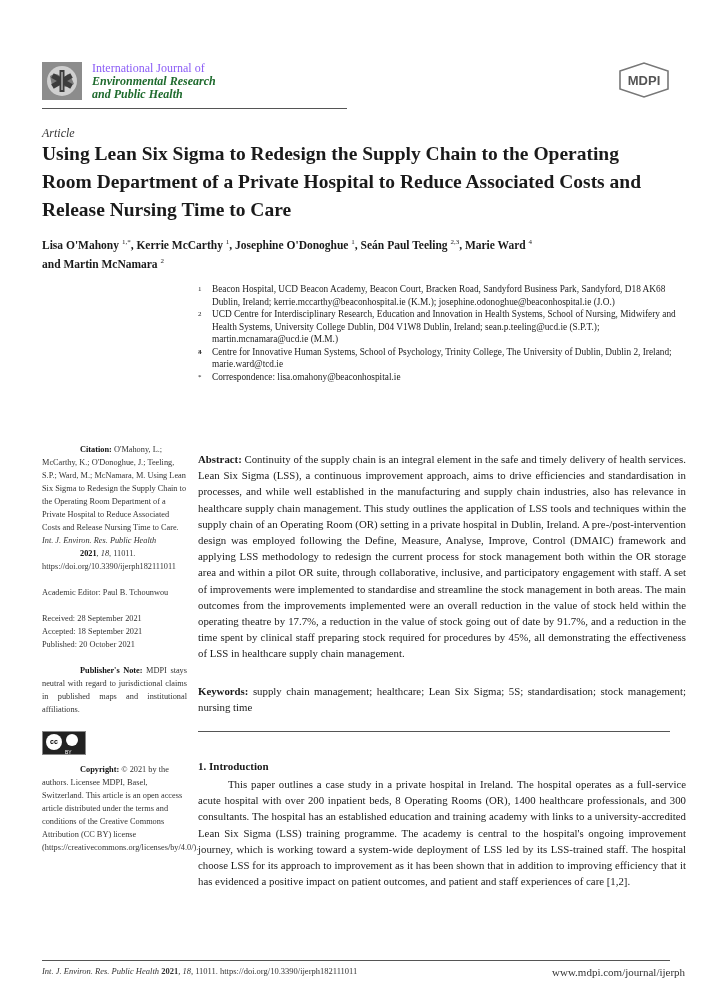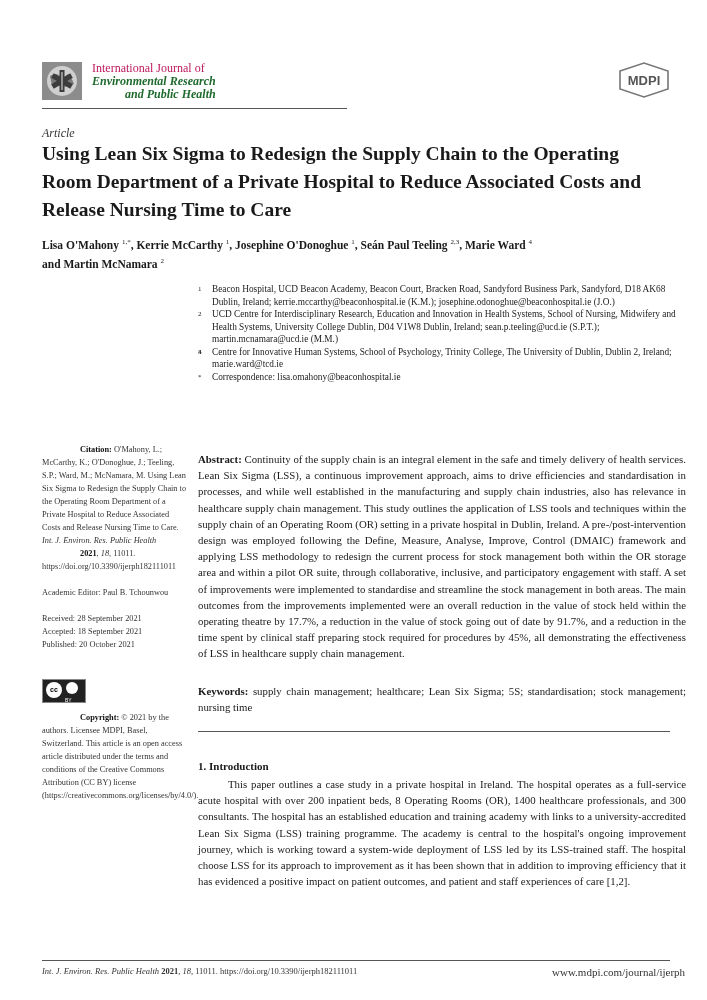--- a/index.html
+++ b/index.html
@@ -3,22 +3,22 @@
 <meta charset="utf-8">
 <style>
   html, body { margin: 0; padding: 0; background: #ffffff; }
   body { width: 707px; height: 1000px; position: relative; overflow: hidden;
          font-family: "Liberation Serif", "DejaVu Serif", serif; color: #1a1a1a; }
   .abs { position: absolute; }
 
   
   .journal-logo { left: 42px; top: 62px; width: 40px; height: 38px; background: #8a8a8a; }
   .journal-name { left: 92px; top: 62px; font-size: 12px; line-height: 13px; }
-  .journal-name .l1 { color: #be185d; }
-  .journal-name .l2, .journal-name .l3 { color: #1f6b2e; font-style: italic; font-weight: bold; text-align: right; }
+  .journal-name .l1 { color: #8b5cf6; }
+  .journal-name .l2, .journal-name .l3 { color: #1f6b2e; font-style: italic; font-weight: bold; }
   .header-rule { left: 42px; top: 108px; width: 305px; height: 1px; background: #555; }
   .mdpi-logo { left: 614px; top: 62px; width: 60px; height: 36px; }
 
   .article-type { left: 42px; top: 126px; font-size: 12px; font-style: italic; color: #333; }
   .title { left: 42px; top: 140px; width: 630px; font-size: 19.5px; font-weight: bold;
            line-height: 28px; color: #1a1a1a; }
   .authors { left: 42px; top: 234px; width: 640px; font-size: 11.5px; font-weight: bold; line-height: 16px; }
   .authors sup { font-size: 7px; font-weight: normal; }
 
   
@@ -109,20 +109,24 @@
     <b>2021</b>,
     <i>18</i><span>, 11011. https://doi.org/10.3390/ijerph182111011</span>
   </p>
   <div class="gap"></div>
   <p>Academic Editor: Paul B. Tchounwou</p>
   <div class="gap"></div>
   <p>Received: 28 September 2021</p>
   <p>Accepted: 18 September 2021</p>
   <p>Published: 20 October 2021</p>
   <div class="gap"></div>
+  <p class="justify">
+    <b>Publisher's Note:</b>
+    <span>MDPI stays neutral with regard to jurisdictional claims in published maps and institutional affiliations.</span>
+  </p>
   <div class="gap"></div>
   <div class="cc-badge">
     <div class="cc">cc</div>
     <div class="by-icon"></div>
     <div class="by">BY</div>
   </div>
   <p>
     <b>Copyright:</b>
     <span>© 2021 by the authors. Licensee MDPI, Basel, Switzerland. This article is an open access article distributed under the terms and conditions of the Creative Commons Attribution (CC BY) license (https://creativecommons.org/licenses/by/4.0/).</span>
   </p>

